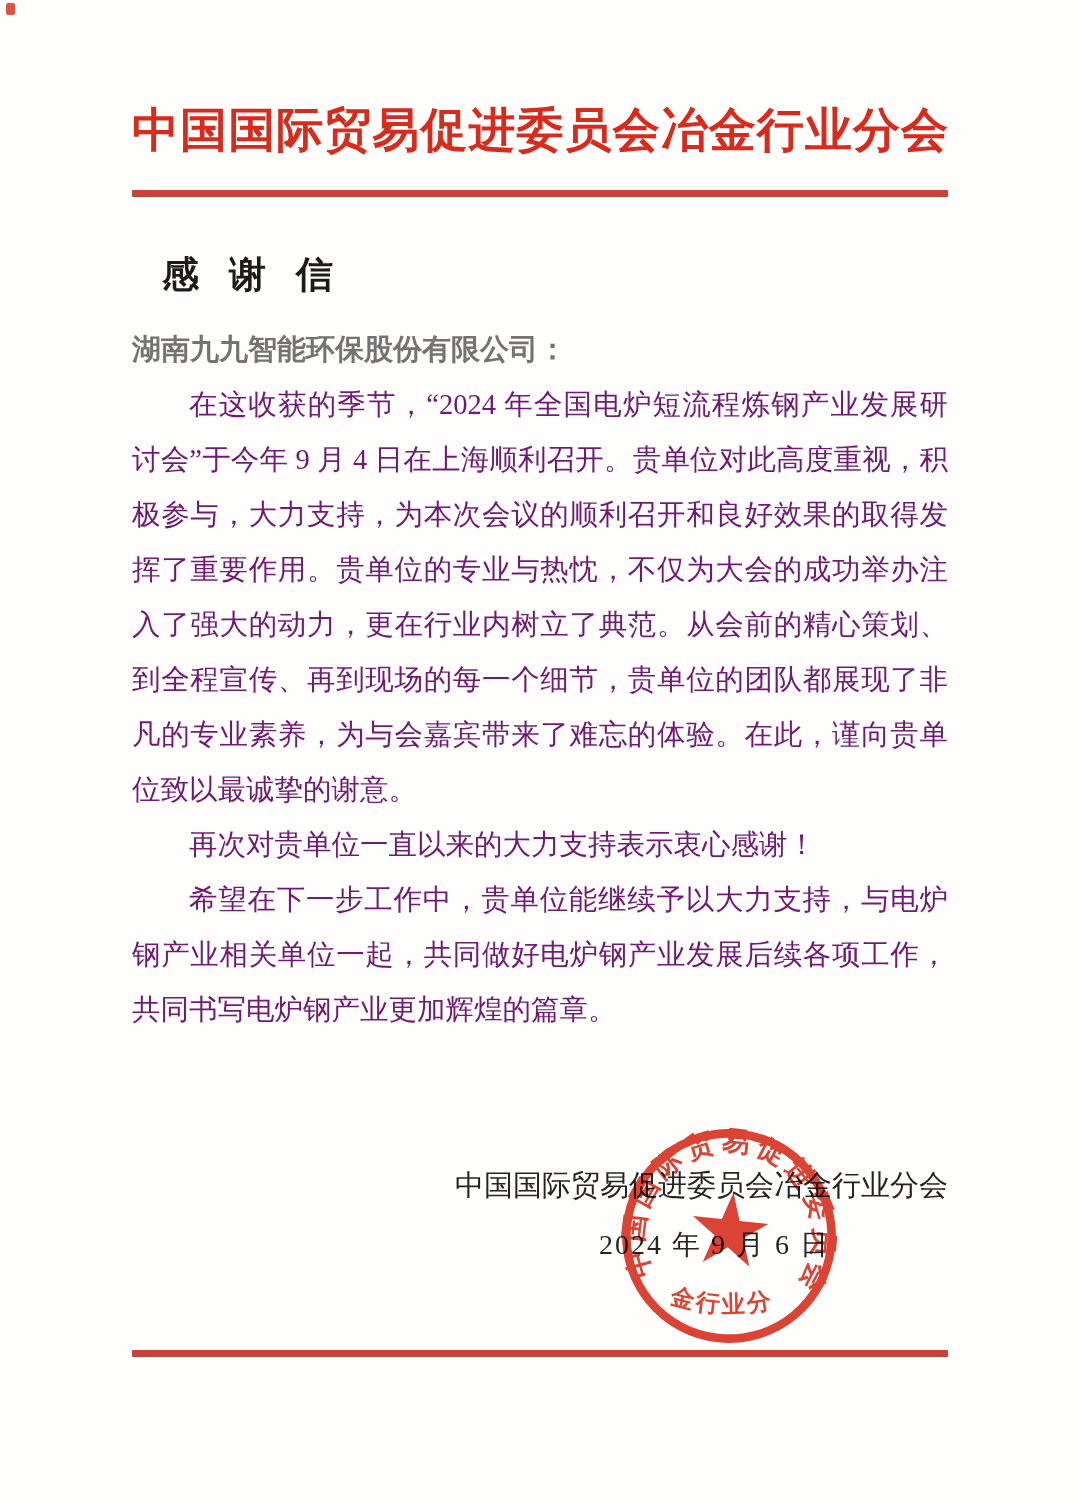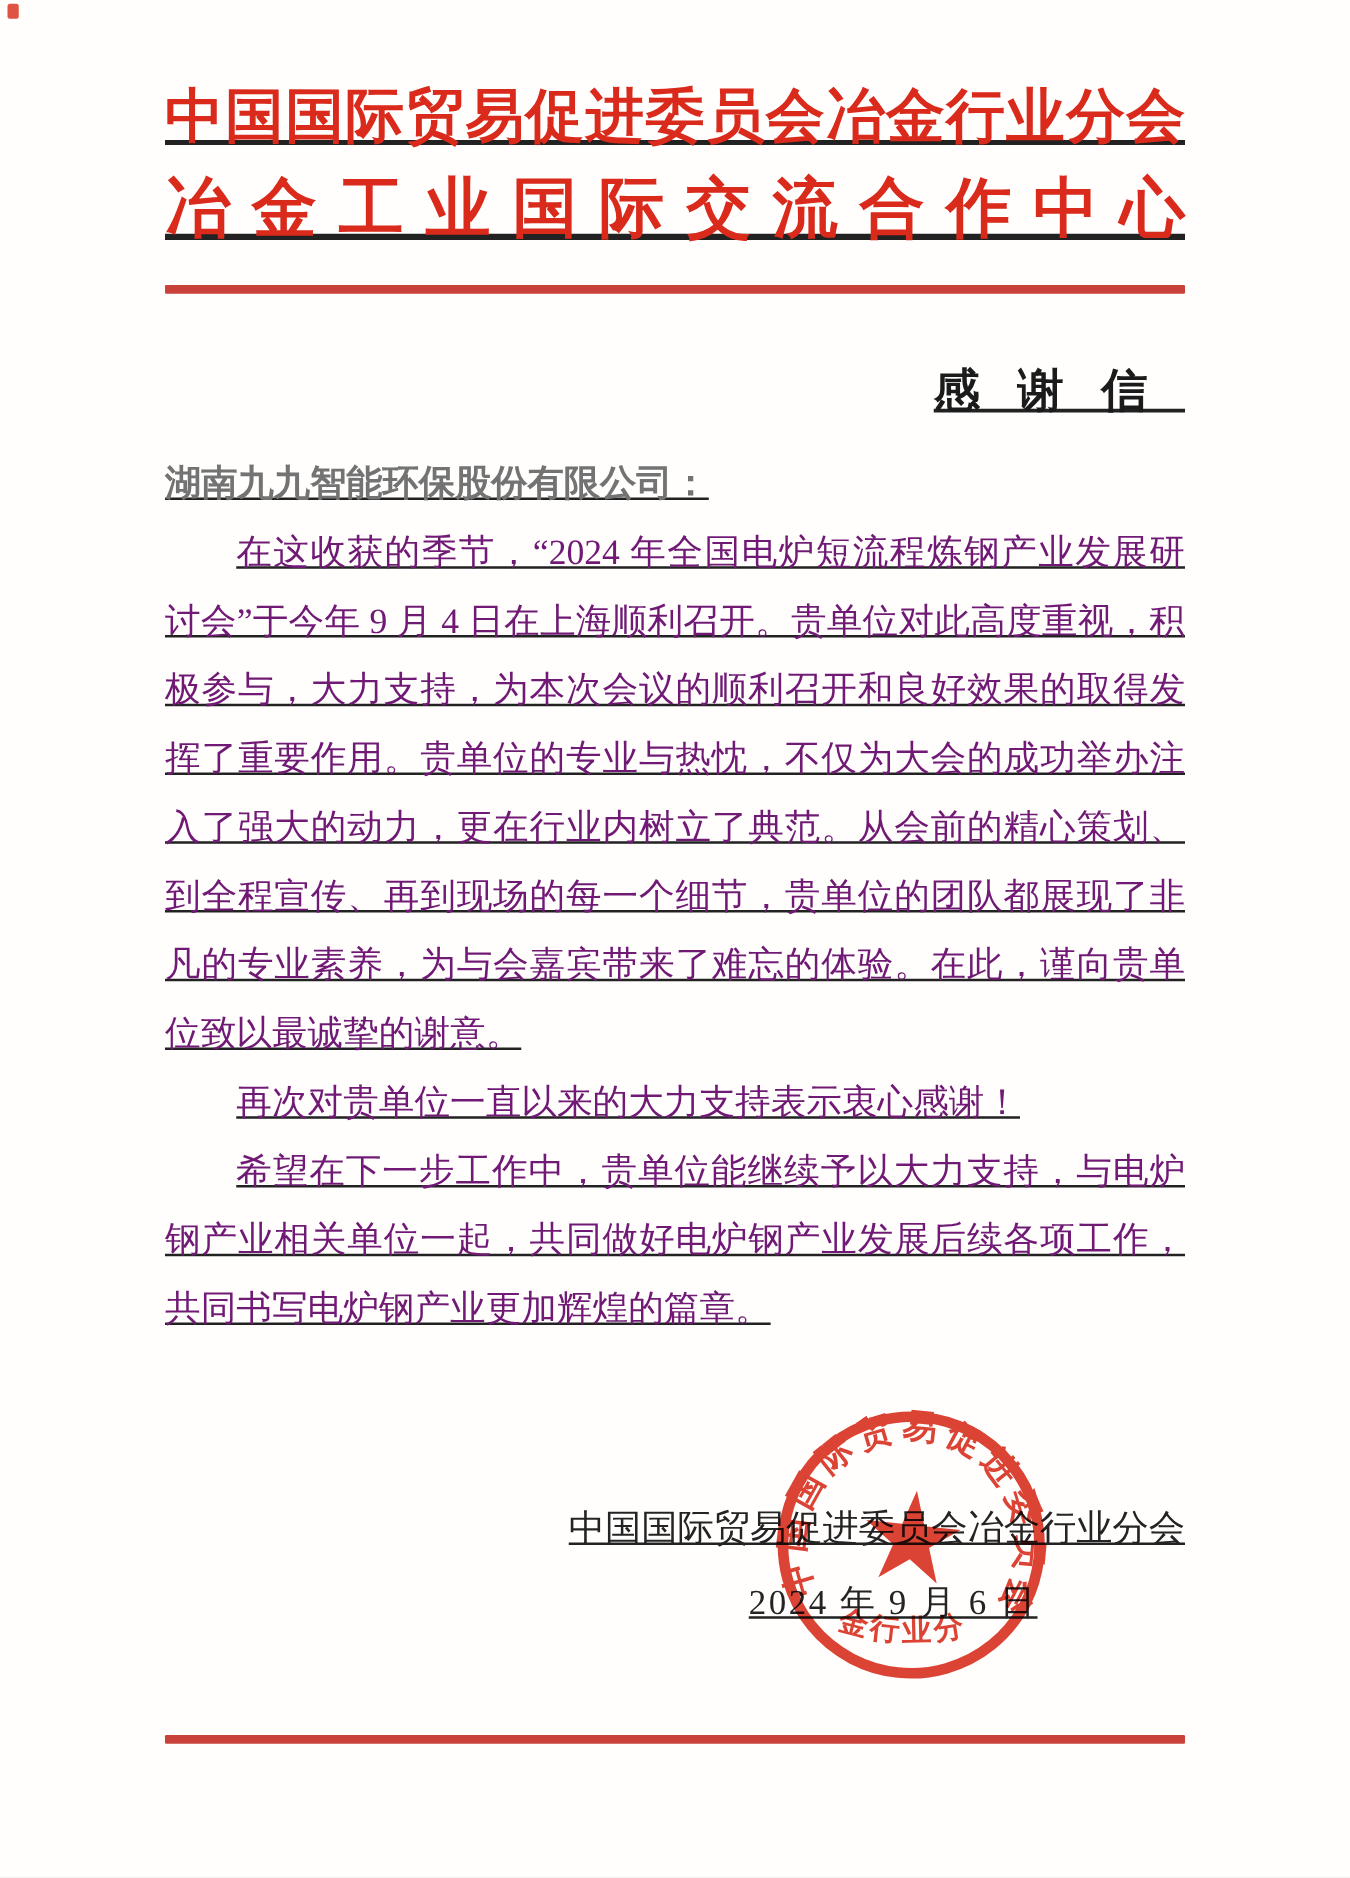--- a/index.html
+++ b/index.html
@@ -10,38 +10,38 @@
   }
   .page {
     position:relative;
     width:1080px; height:1502px;
     margin:0 auto;
     background:#fffefd;
     overflow:hidden;
     font-family:"Liberation Serif","DejaVu Serif",serif;
     color:#222;
   }
-  .content { width:816px; margin:0 auto; padding-top:66px;text-decoration:underline; }
+  .content { width:816px; margin:0 auto; padding-top:102px; }
 
   
   .h-line {
     color:var(--accent);
     font-weight:700;
     text-align:justify;
     text-align-last:justify;
     white-space:nowrap;
   }
   .h-line1 { font-size:47px; line-height:56px; }
   .h-line2 { font-size:52px; line-height:56px; margin-top:18px; }
   .rule { height:7px; background:var(--rule); margin-top:32px; border-radius:1px; }
 
   
   .title {
     margin-top:54px;
-    text-align:right;
+    text-align:left;
     font-family:"Liberation Sans","DejaVu Sans",sans-serif;
     font-weight:700;
     font-size:37px; line-height:48px;
     letter-spacing:30px; text-indent:30px;
     color:#1b1b1b;
   }
   .salutation {
     margin-top:30px;
     font-family:"Liberation Sans","DejaVu Sans",sans-serif;
     font-weight:700;
@@ -96,21 +96,20 @@
 </style>
 </head>
 <body>
 
 <div class="page">
   <div class="speck"></div>
 
   <div class="content">
 
     <div class="h-line h-line1">中国国际贸易促进委员会冶金行业分会</div>
-    <div class="h-line h-line2">冶金工业国际交流合作中心</div>
     <div class="rule"></div>
 
     <div class="title">感谢信</div>
 
     <div class="salutation">湖南九九智能环保股份有限公司：</div>
 
     <p class="para">在这收获的季节，“2024 年全国电炉短流程炼钢产业发展研讨会”于今年 9 月 4 日在上海顺利召开。贵单位对此高度重视，积极参与，大力支持，为本次会议的顺利召开和良好效果的取得发挥了重要作用。贵单位的专业与热忱，不仅为大会的成功举办注入了强大的动力，更在行业内树立了典范。从会前的精心策划、到全程宣传、再到现场的每一个细节，贵单位的团队都展现了非凡的专业素养，为与会嘉宾带来了难忘的体验。在此，谨向贵单位致以最诚挚的谢意。</p>
     <p class="para">再次对贵单位一直以来的大力支持表示衷心感谢！</p>
     <p class="para">希望在下一步工作中，贵单位能继续予以大力支持，与电炉钢产业相关单位一起，共同做好电炉钢产业发展后续各项工作，共同书写电炉钢产业更加辉煌的篇章。</p>
 

